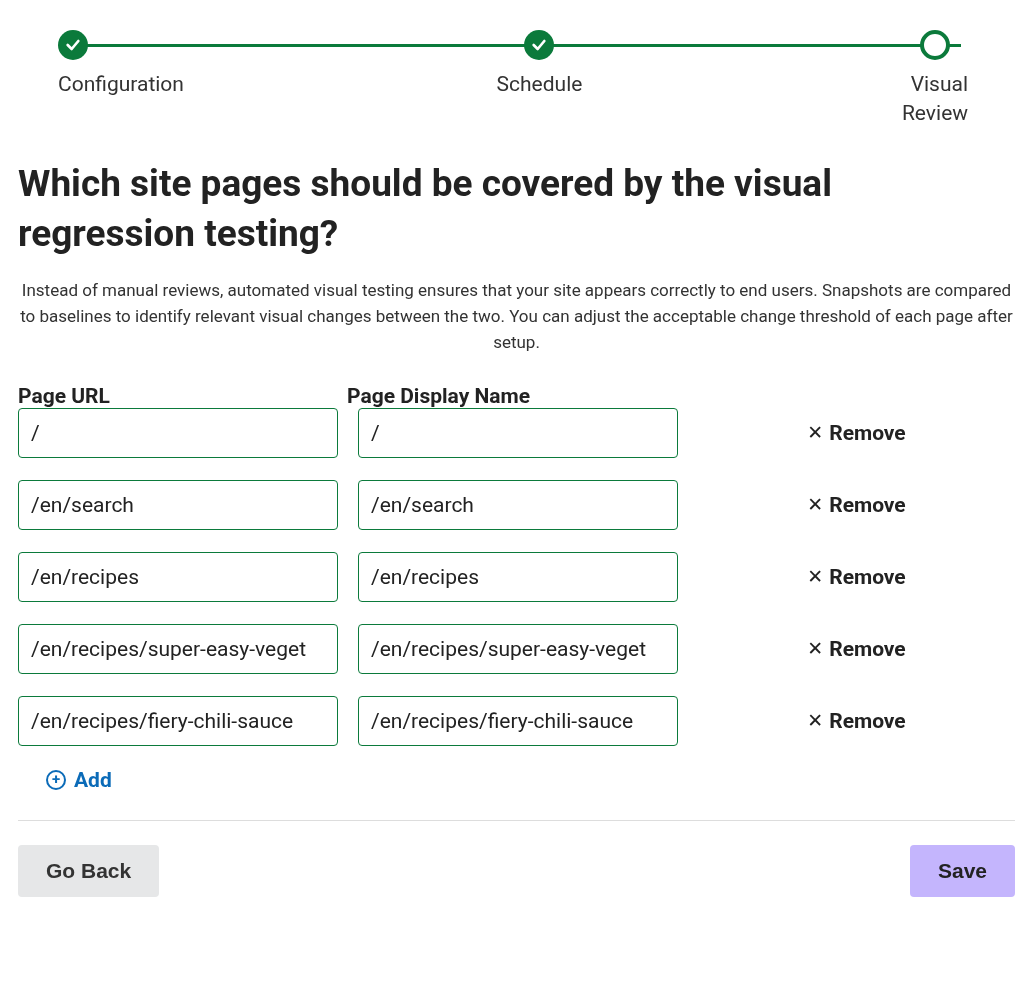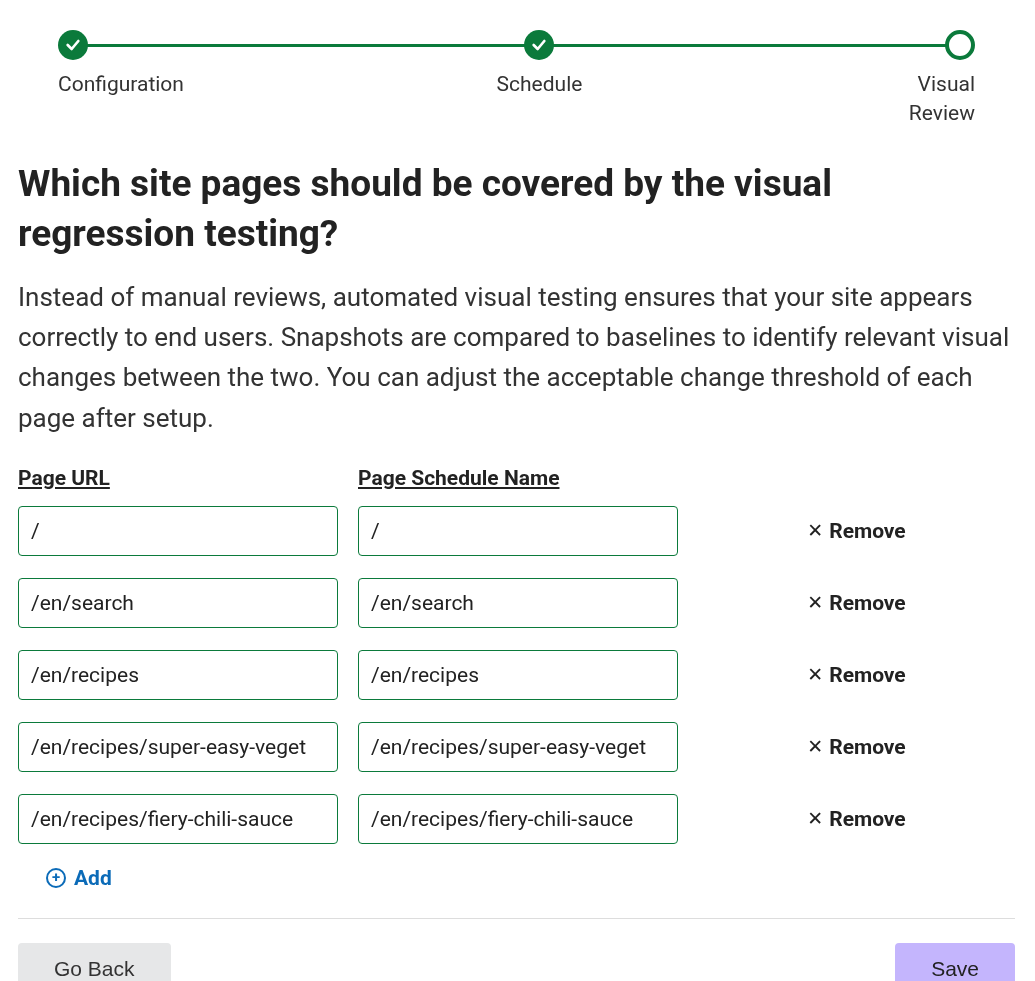--- a/index.html
+++ b/index.html
@@ -62,46 +62,46 @@
     margin-top: 10px;
     font-size: 21px;
     color: #333;
     text-align: center;
     line-height: 1.4;
     white-space: pre-line;
   }
   .step:first-child .step-label { text-align: left; }
   .step:last-child .step-label { text-align: right; }
   .step:first-child { align-items: flex-start; }
-  .step:last-child  { align-items: flex-end; }
+  .step:last-child  { }
 
   .check-svg { display:block; }
 
   
   h1.main-heading {
     font-size: 37px;
     font-weight: 700;
     line-height: 1.35;
     margin: 30px 0 18px 0;
     color: #222;
   }
   p.description {
-    font-size: 26px;
+    font-size: 17px;
     line-height: 1.55;
     color: #333;
     margin: 0 0 28px 0;
+    text-align: center;
   }
 
   
   .cols-header {
     display: grid;
     grid-template-columns: 320px 320px 1fr;
-    column-gap: 20px;
-    margin-bottom: 16px;
-    text-decoration: underline;
+    column-gap: 9px;
+    margin-bottom: 0;
   }
   .cols-header .th {
     font-size: 21px;
     font-weight: 700;
     color: #222;
   }
 
   .rows .row {
     display: grid;
     grid-template-columns: 320px 320px 1fr;
@@ -172,22 +172,22 @@
     margin: 28px 0 24px 0;
   }
 
   .footer-actions {
     display: flex;
     justify-content: space-between;
     align-items: center;
   }
   .btn {
     font-size: 21px;
-    font-weight: 400;
-    padding: 14px 36px;
+    font-weight: 700;
+    padding: 14px 28px;
     border-radius: 4px;
     border: none;
     cursor: pointer;
   }
   .btn-secondary {
     background: #e6e7e8;
     color: #333;
   }
   .btn-primary {
     background: #c4b5fd;
@@ -228,21 +228,21 @@
       </div>
 
     </div>
   </div>
 
   <h1 class="main-heading">Which site pages should be covered by the visual regression testing?</h1>
   <p class="description">Instead of manual reviews, automated visual testing ensures that your site appears correctly to end users. Snapshots are compared to baselines to identify relevant visual changes between the two. You can adjust the acceptable change threshold of each page after setup.</p>
 
   <div class="cols-header">
     <div class="th">Page URL</div>
-    <div class="th">Page Schedule Name</div>
+    <div class="th">Page Display Name</div>
     <div></div>
   </div>
 
   <div class="rows">
 
     <div class="row">
       <input class="field" type="text" value="/" style="">
       <input class="field" type="text" value="/" style="">
       <div class="remove-cell">
         <span class="x">✕</span>

